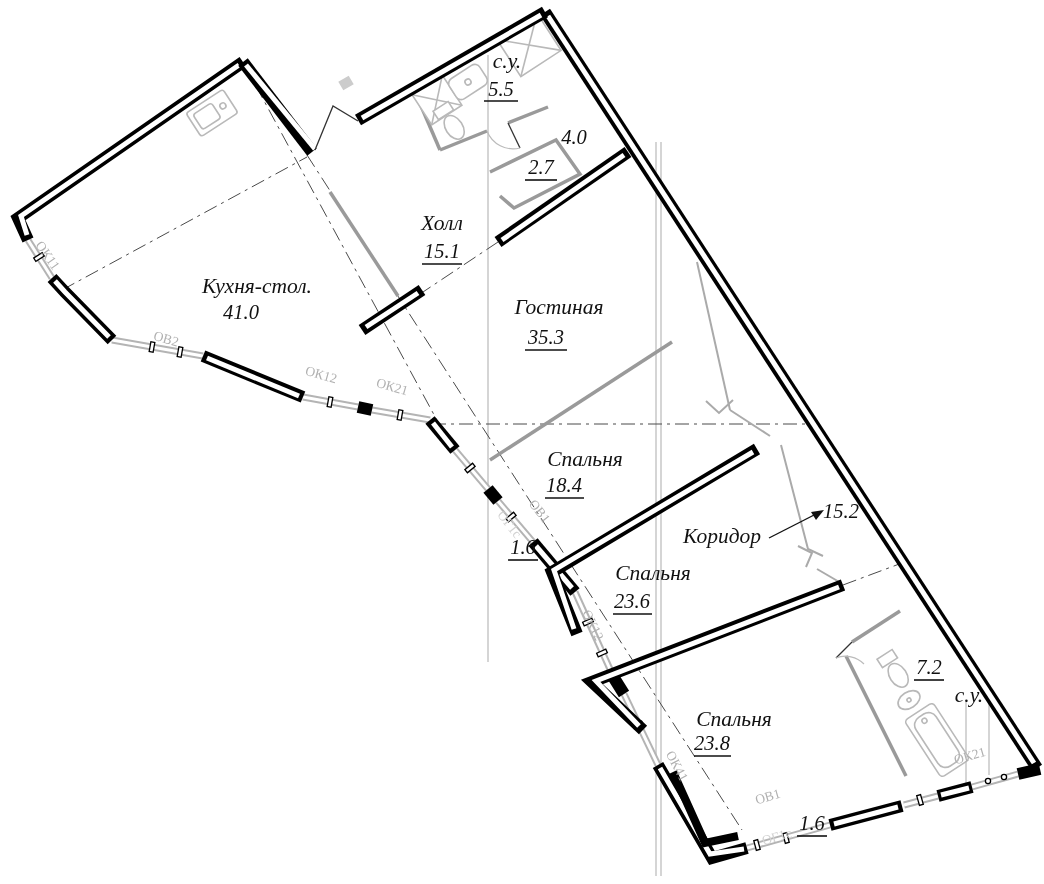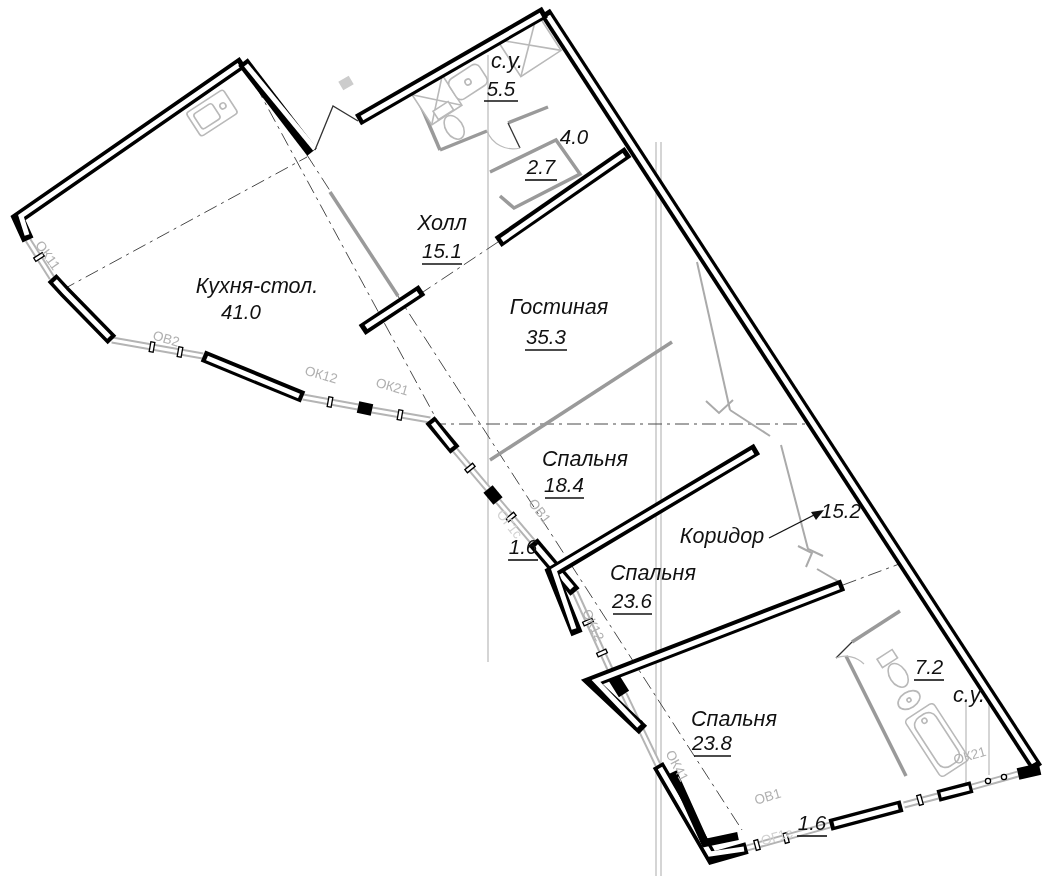--- a/index.html
+++ b/index.html
@@ -1,17 +1,17 @@
 <!DOCTYPE html>
 <html><head>
 <meta charset="utf-8">
 <style>
   html,body{margin:0;padding:0;background:#fff;}
   .canvas{position:relative;width:1044px;height:884px;background:#fff;overflow:hidden;
-          font-family:Liberation Sans, sans-serif;}
+          font-family:Liberation Serif, serif;}
   svg{position:absolute;left:0;top:0;}
   text{fill:#111;}
   .room-name{font-size:21.5px;font-style:italic;}
   .room-area{font-size:20.5px;font-style:italic;}
   .win-label{font-size:13.5px;fill:#b0b0b0;}
   .win-label-faint{font-size:13.5px;fill:#d2d2d2;}
   .wall{stroke:#000;stroke-width:12;fill:none;stroke-linecap:butt;stroke-linejoin:miter;}
   .wallcore{stroke:#fff;stroke-width:5;fill:none;stroke-linecap:butt;stroke-linejoin:miter;}
   .winband{stroke:#b4b4b4;stroke-width:7;fill:none;}
   .wincore{stroke:#fff;stroke-width:3;fill:none;}

